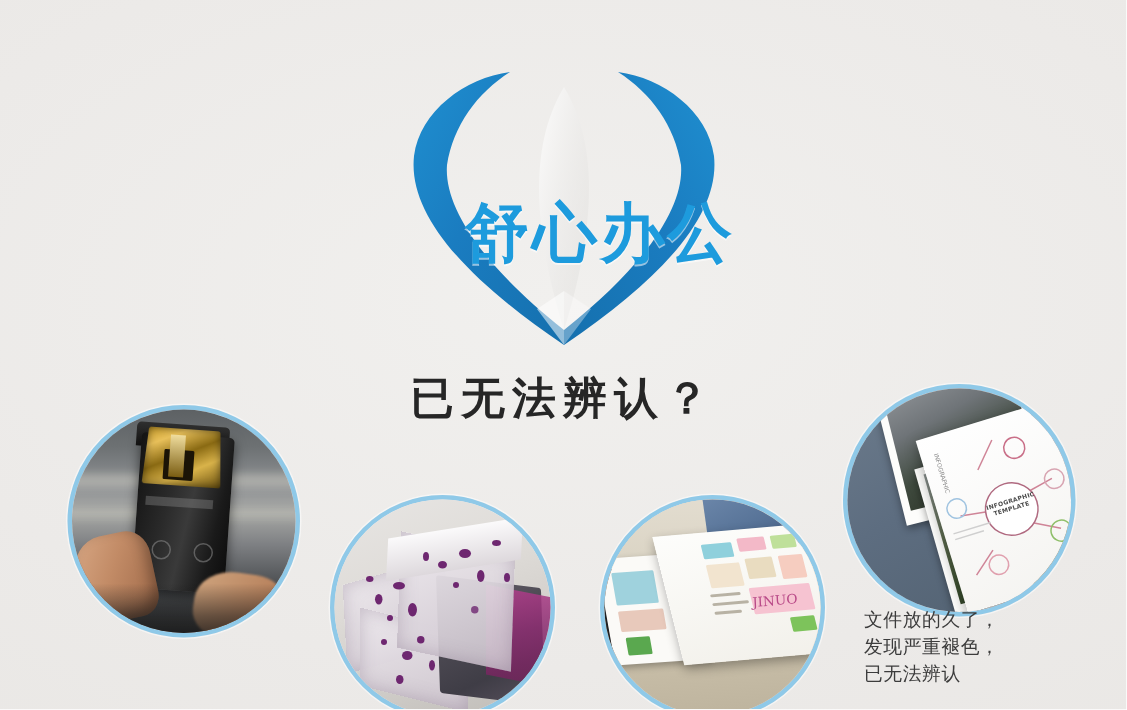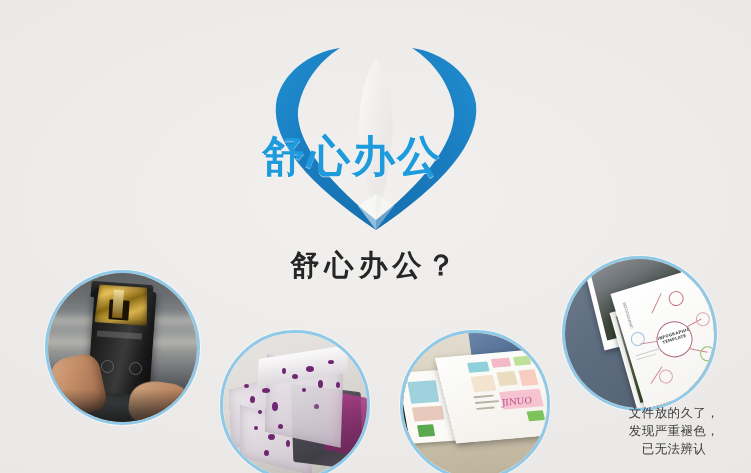--- a/index.html
+++ b/index.html
@@ -31,21 +31,21 @@
     left: 0;
     top: 0;
     width: 228px;
     height: 192px;
   }
   #brand-text {
     position: absolute;
     left: 0;
     top: 88px;
     width: 228px;
-    text-align: left;
+    text-align: right;
     font-size: 43px;
     line-height: 48px;
     font-weight: 700;
     letter-spacing: 2px;
     color: #1d9bdd;
     text-shadow: 0 1px 0 rgba(255,255,255,0.55);
     white-space: nowrap;
   }
 
   
@@ -89,21 +89,21 @@
     white-space: pre-line;
     letter-spacing: 0.4px;
   }
 
   #circle-1 { left: 45px;  top: 270px; width: 155px; height: 155px; }
   #circle-2 { left: 220px; top: 330px; width: 150px; height: 150px; }
   #circle-3 { left: 400px; top: 330px; width: 150px; height: 150px; }
   #circle-4 { left: 562px; top: 256px; width: 155px; height: 155px; }
 
   #caption-1 { left: 42px;  top: 413px; width: 165px; text-align: center; }
-  #caption-4 { left: 614px; top: 404px; width: 120px; text-align: center; }
+  #caption-4 { left: 576px; top: 404px; width: 120px; text-align: left; }
 
   
   .p1-bg {
     position: absolute; inset: 0;
     background:
       linear-gradient(180deg, #5b5f62 0%, #6d7173 18%, #8d9093 34%, #a8a9a6 46%, #7e8083 60%, #4a4d50 78%, #3a3c3e 100%);
   }
   .p1-blur-bar {
     position: absolute; left: 0; width: 100%; 
     background: rgba(200,198,190,0.55);
@@ -320,21 +320,21 @@
                L 114 186
                C 182 140, 218 98, 214 60 Z" fill="url(#gArcR)"></path>
 
       <path d="M114 150 L 114 186 L 96 162 Z" fill="#ffffff" opacity="0.55"></path>
       <path d="M114 150 L 114 186 L 132 162 Z" fill="#ffffff" opacity="0.35"></path>
     </svg>
 
     <div id="brand-text">舒心办公</div>
   </div>
 
-  <div id="headline">舒心办公？</div>
+  <div id="headline">已无法辨认？</div>
 
   <div class="circle" id="circle-1">
     <div class="photo">
       <div class="p1-bg"></div>
       <div class="p1-blur-bar" style="top:46px;height:9px;"></div>
       <div class="p1-blur-bar" style="top:70px;height:6px;opacity:.7;"></div>
       <div class="p1-cart-top"></div>
       <div class="p1-cart-body"></div>
       <div class="p1-gold"></div>
       <div class="p1-gold-dark"></div>

